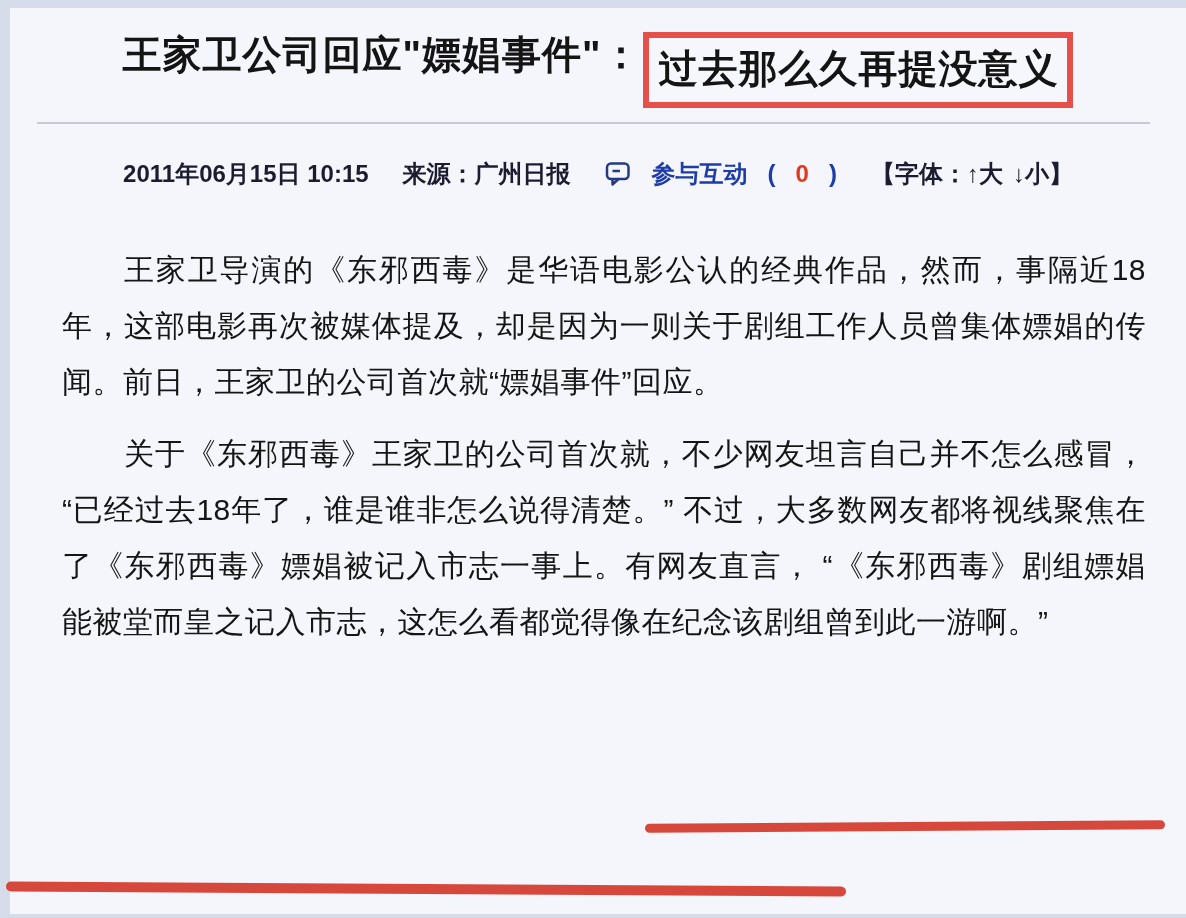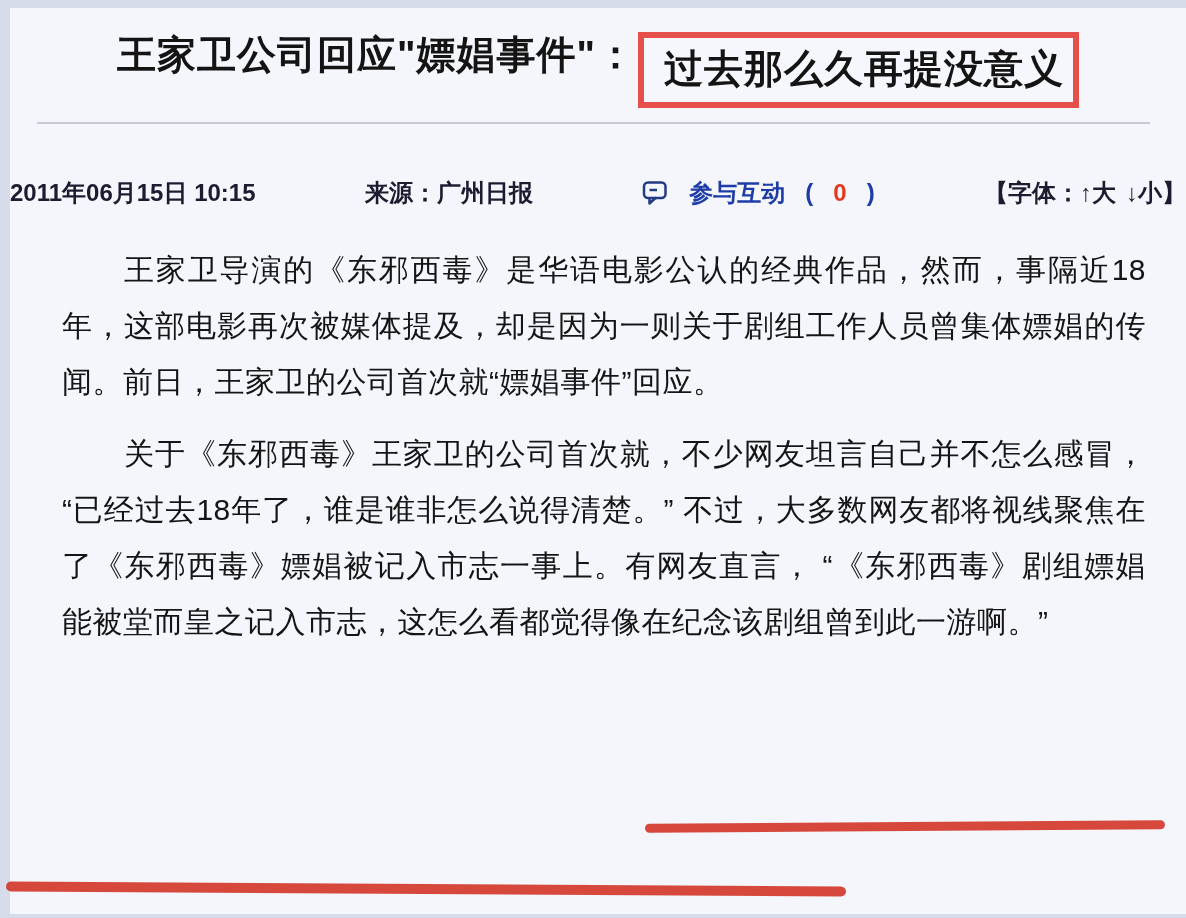--- a/index.html
+++ b/index.html
@@ -21,46 +21,45 @@
     text-align: center;
     font-size: 39px;
     font-weight: 800;
     color: #141414;
     letter-spacing: 1px;
     white-space: nowrap;
   }
   .title .hl-box {
     display: inline-block;
     border: 6px solid #e5504a;
-    padding: 4px 9px 6px 20px;
+    padding: 4px 9px 6px 9px;
     margin-left: 2px;
     vertical-align: -14px;
     background: #f5f7fc;
   }
   
   .divider {
     position: absolute;
     top: 114px; left: 27px; right: 36px;
     height: 2px;
     background: #c5cad5;
   }
   
   .meta {
     position: absolute;
     top: 146px; left: 0; right: 0;
     height: 40px;
     display: flex;
-    justify-content: space-between;
+    justify-content: center;
     align-items: center;
     gap: 34px;
     font-size: 24px;
     font-weight: 600;
     color: #1c1c30;
     white-space: nowrap;
-    margin-top: 19px;
   }
   .interact {
     display: inline-flex;
     align-items: center;
     gap: 20px;
     color: #1e3ca8;
     text-decoration: none;
     cursor: pointer;
     font-weight: 700;
   }

